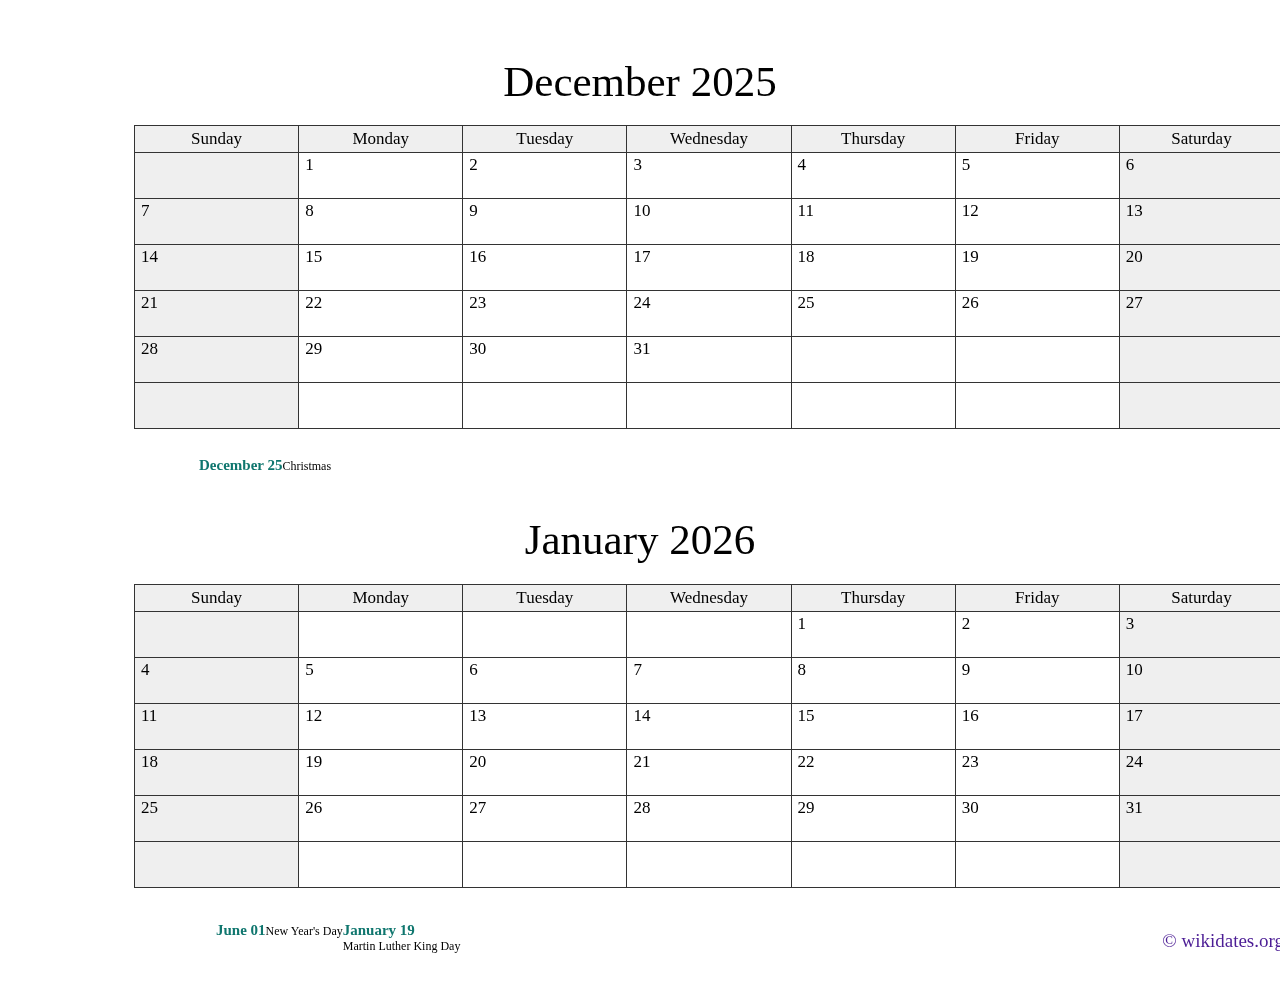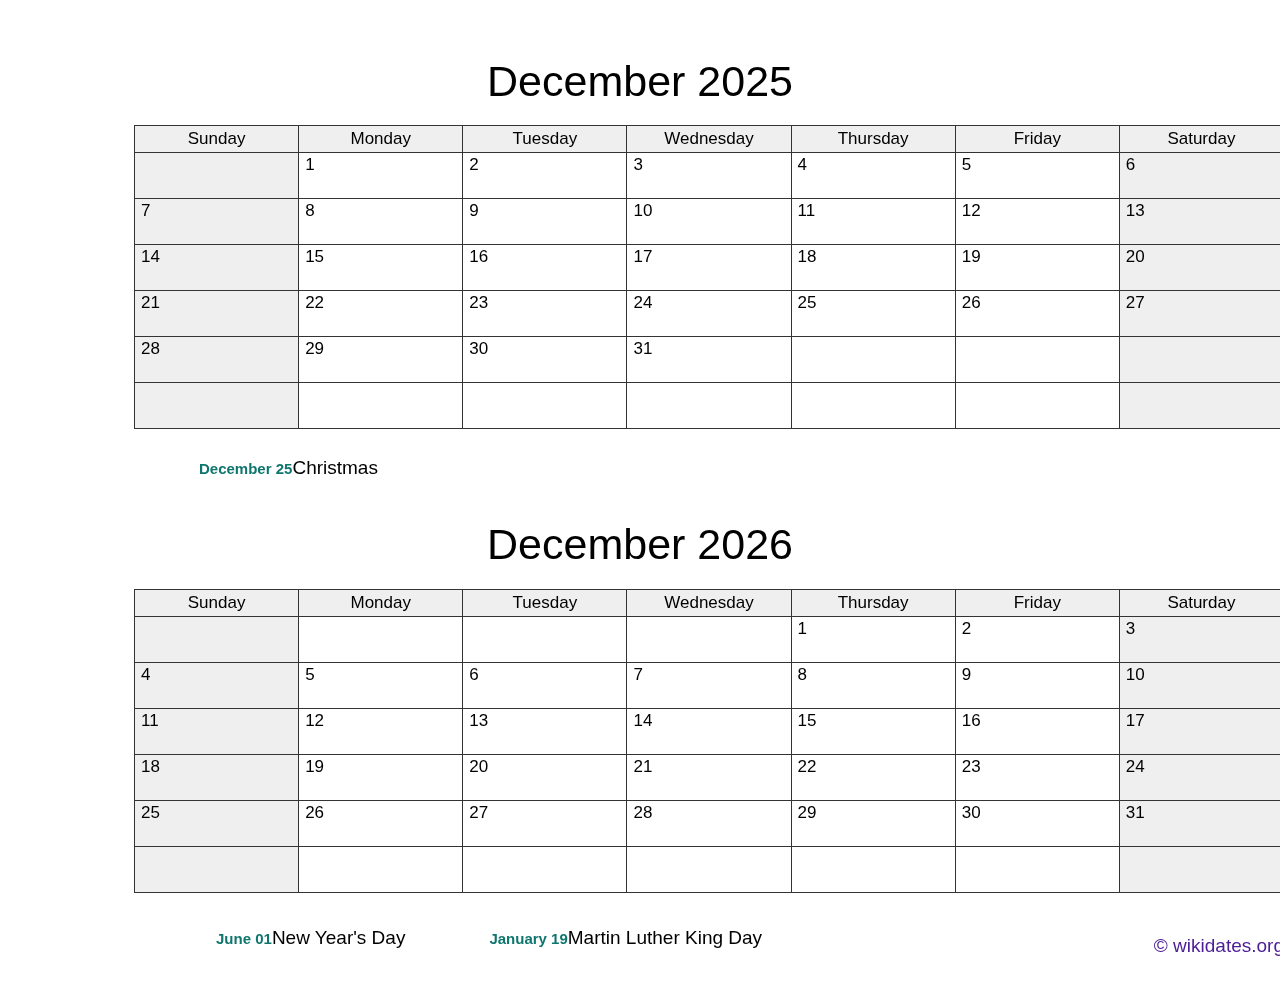--- a/index.html
+++ b/index.html
@@ -16,20 +16,21 @@
   }
   .page {
     width: 1280px;
     height: 989px;
     position: relative;
     box-sizing: border-box;
   }
   .month-block {
     width: 1012px;
     margin: 0 auto;
+    font-family: Liberation Serif, serif;
   }
   .month-title {
     font-size: 43px;
     font-weight: normal;
     text-align: center;
     color: #000;
     letter-spacing: 0px;
     line-height: 1.1;
   }
   #december-block .month-title {
@@ -93,24 +94,24 @@
     align-items: baseline;
     white-space: nowrap;
   }
   .holiday-date {
     color: #0f766e;
     font-weight: bold;
     font-size: 15px;
   }
   .holiday-name {
     color: #000;
-    font-size: 19px;
+    font-size: 12px;
   }
   .holiday + .holiday {
-    margin-left: 84px;
+    flex-direction: column;
   }
   .credit {
     position: absolute;
     right: 0;
     top: 36px;
     font-size: 19px;
     color: #4c1d95;
     white-space: nowrap;
   }
 </style>
@@ -192,21 +193,21 @@
     </table>
     <div class="holiday-row" id="december-holidays">
       <div class="holiday">
         <span class="holiday-date">December 25</span>
         <span class="holiday-name">Christmas</span>
       </div>
     </div>
   </div>
 
   <div class="month-block" id="january-block">
-    <div class="month-title">December 2026</div>
+    <div class="month-title">January 2026</div>
     <table class="calendar">
       <thead>
         <tr>
           <th>Sunday</th>
           <th>Monday</th>
           <th>Tuesday</th>
           <th>Wednesday</th>
           <th>Thursday</th>
           <th>Friday</th>
           <th>Saturday</th>

